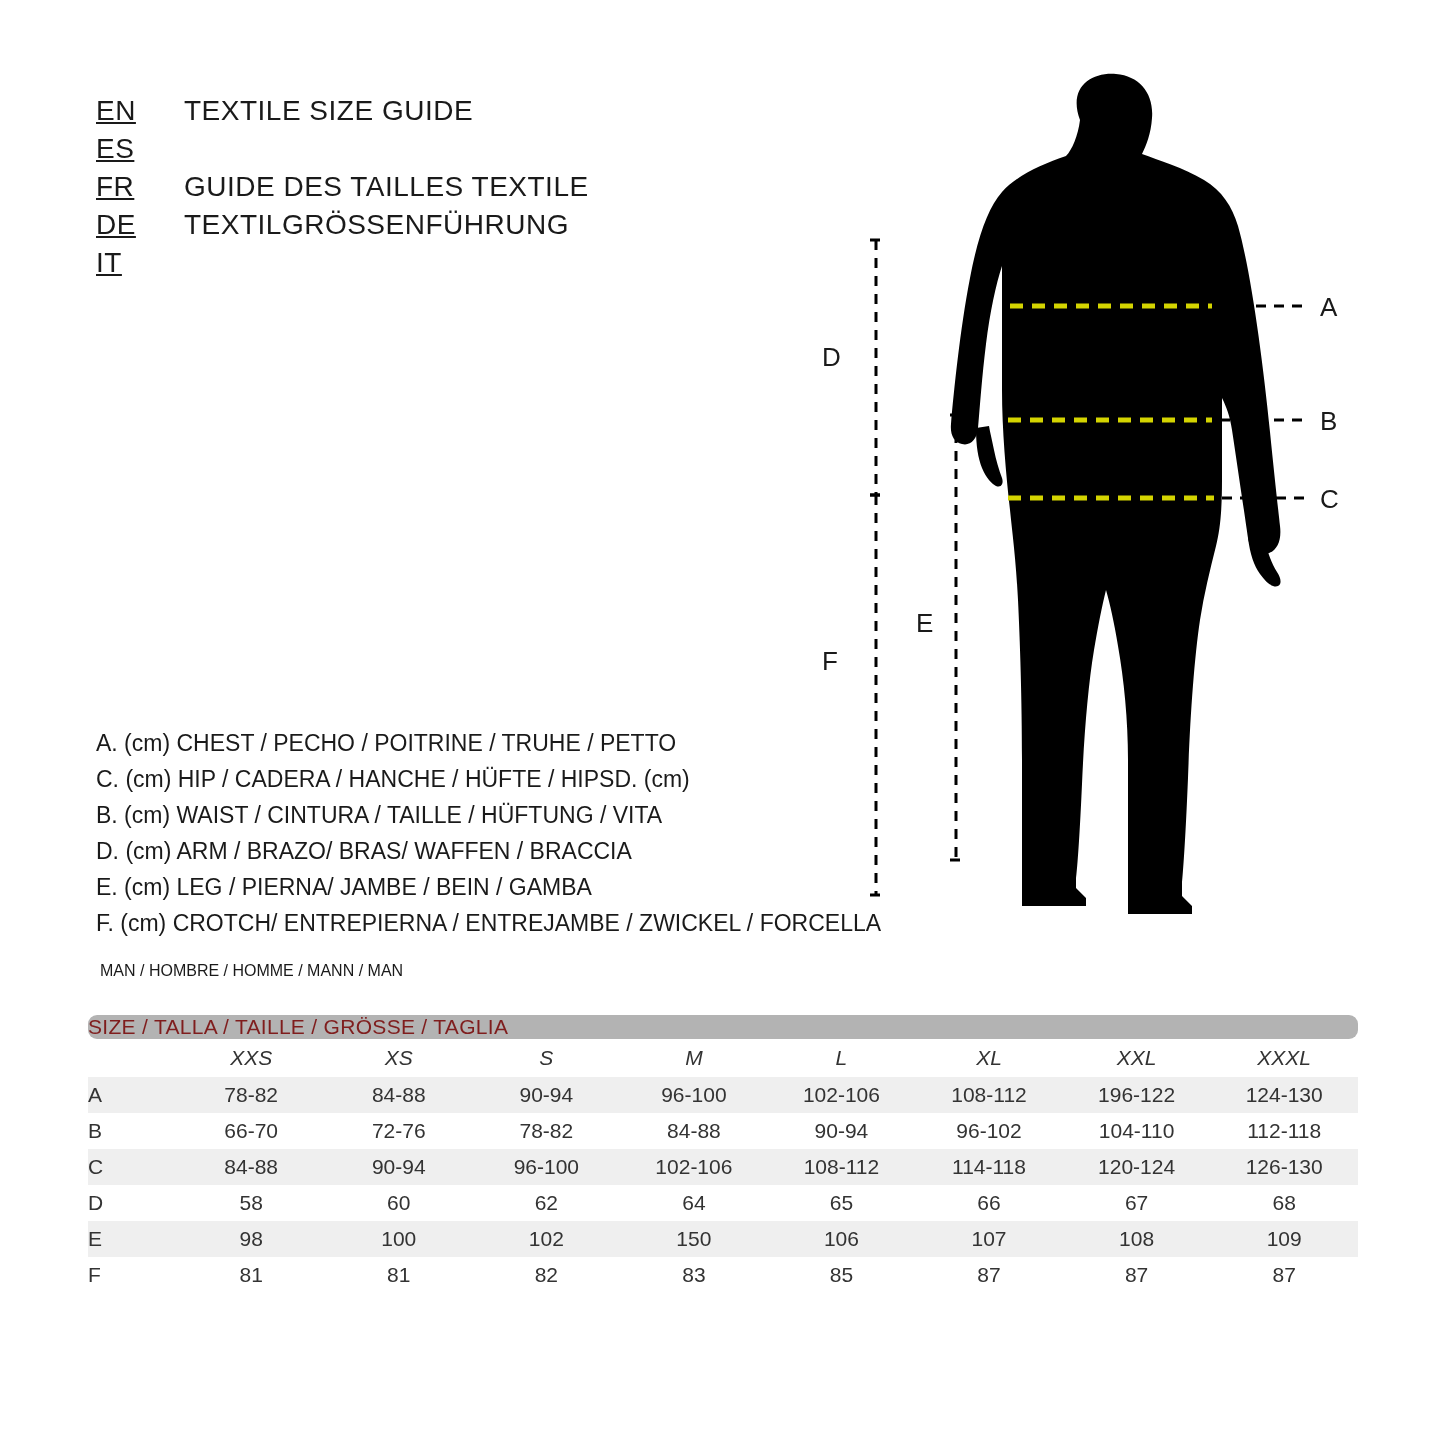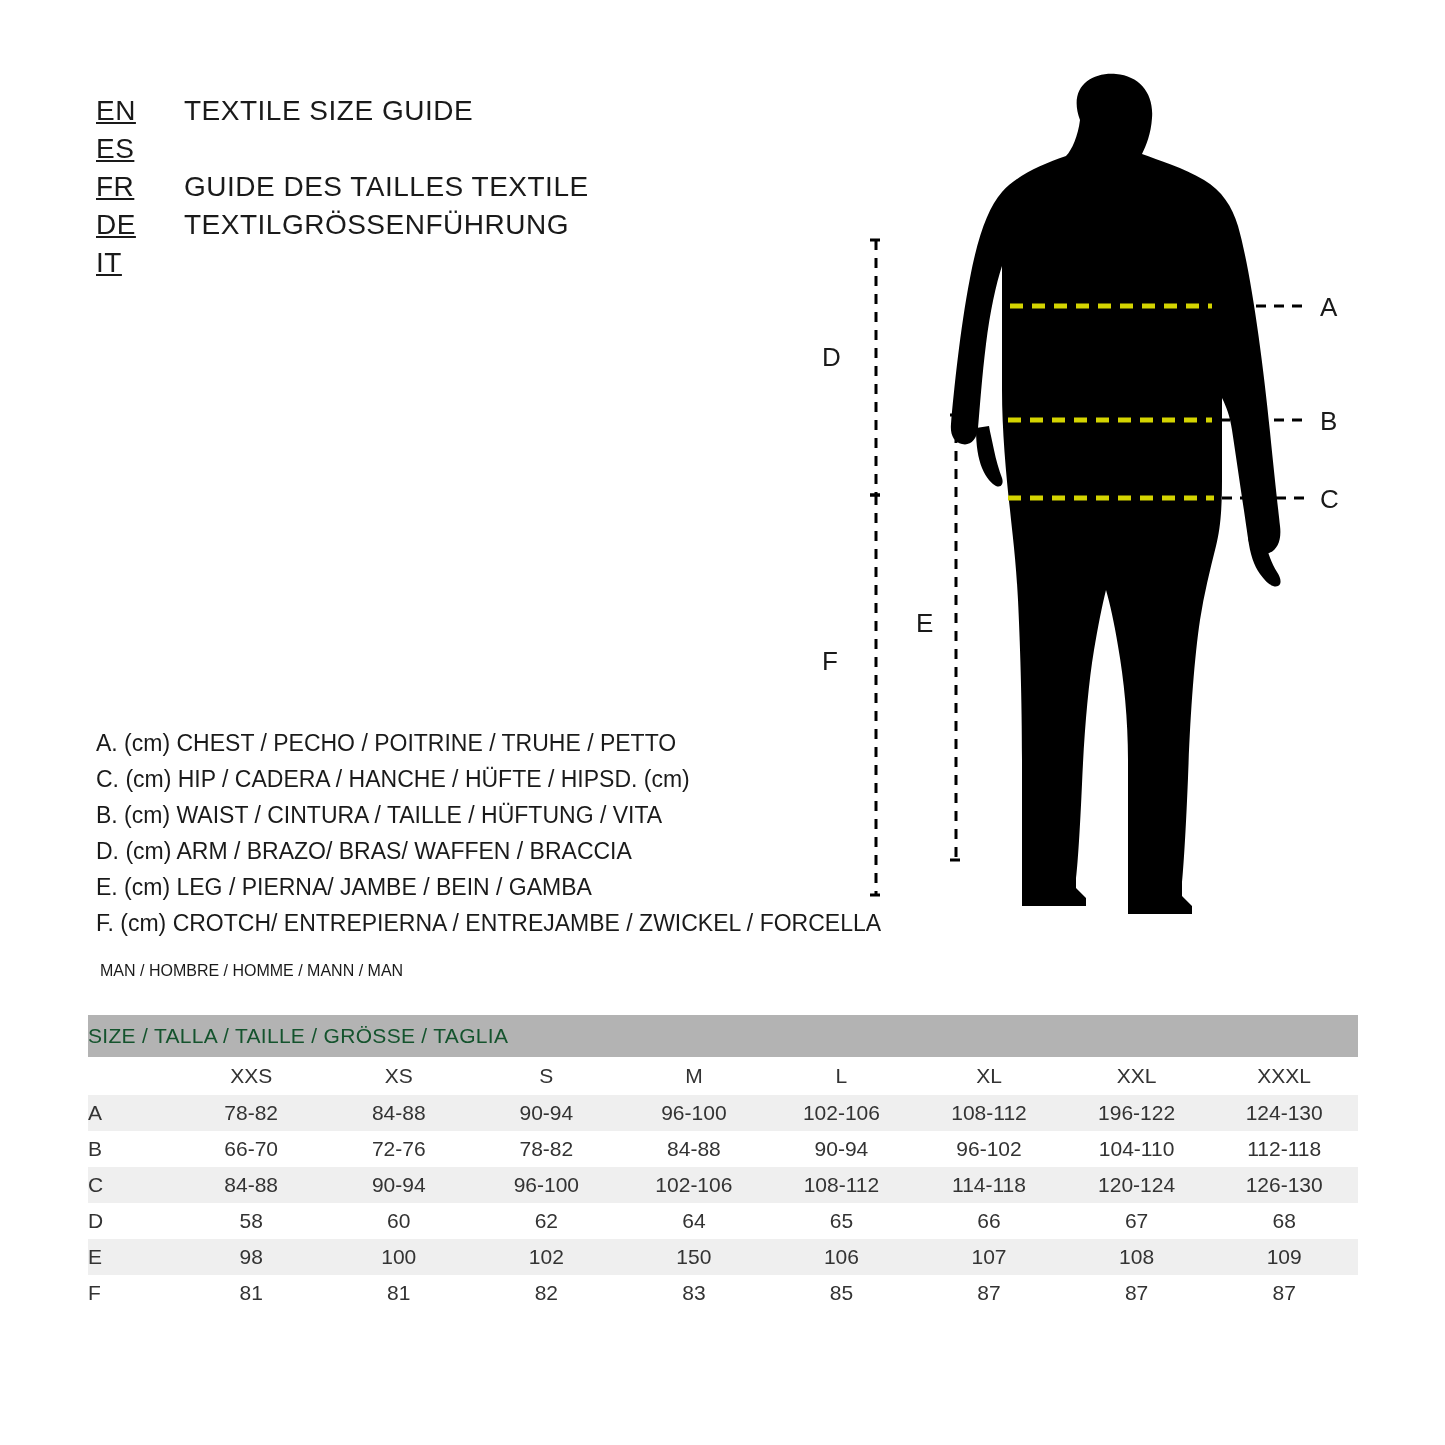--- a/index.html
+++ b/index.html
@@ -79,26 +79,27 @@
     border-collapse: collapse;
     font-size: 21px;
     color: #333333;
   }
   #size-table td, #size-table th {
     padding: 0;
     font-weight: normal;
   }
   .tbl-head-row td {
     background: #b3b3b3;
-    color: #14532d;
-    height: 42px;
+    color: #7f1d1d;
+    height: 24px;
     padding-left: 12px;
     font-size: 21px;
     text-align: left;
     letter-spacing: 0.3px;
+    border-radius: 9px;
   }
   .tbl-sizes-row td {
     height: 38px;
     text-align: center;
     font-size: 21px;
     color: #333333;
     background: #ffffff;
   }
   .tbl-row td {
     height: 36px;
@@ -106,21 +107,21 @@
     font-size: 21px;
     color: #333333;
   }
   .tbl-row.shaded td { background: #efefef; }
   .tbl-row.plain td { background: #ffffff; }
   .rowlabel {
     text-align: left !important;
     padding-left: 16px;
     width: 80px;
   }
-  .col-size { width: 132px; }
+  .col-size { width: 132px; font-style: italic; }
 </style>
 </head>
 <body>
 
 <div id="title-block">
   <div class="title-row">
     <span class="title-lang">EN</span>
     <span class="title-text">TEXTILE SIZE GUIDE</span>
   </div>
   <div class="title-row">

